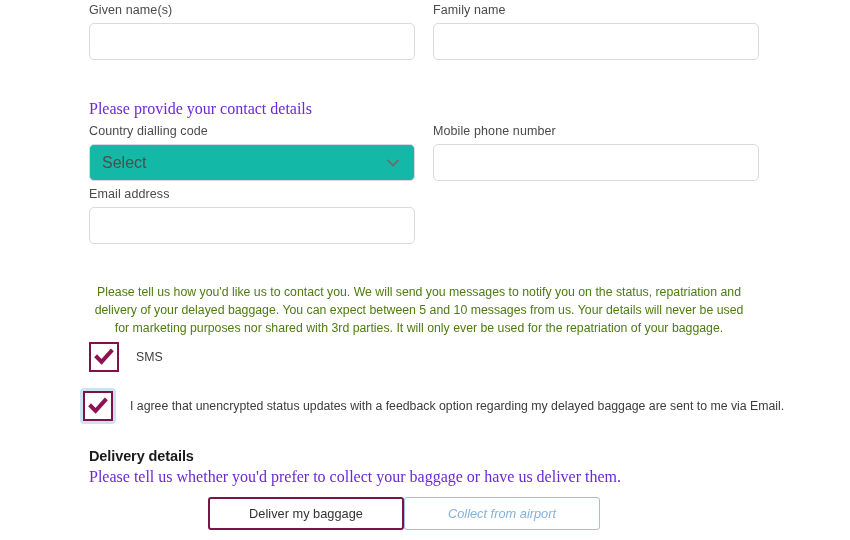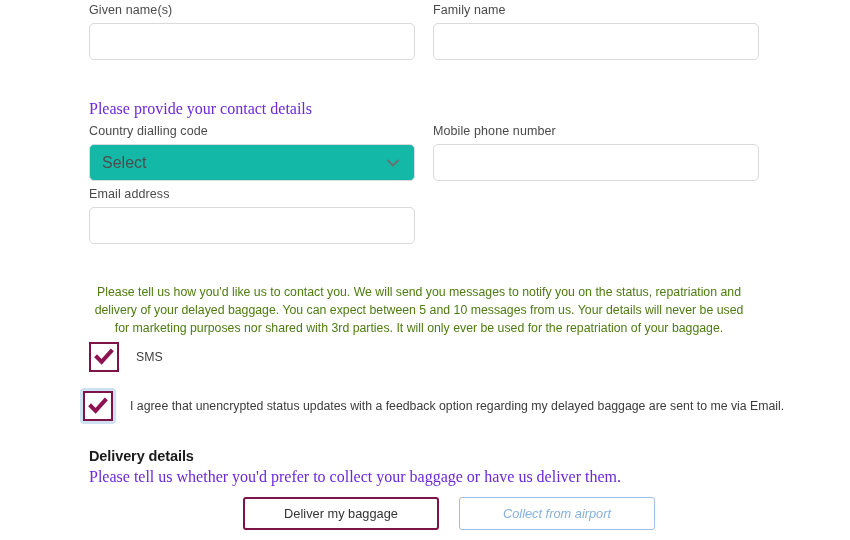--- a/index.html
+++ b/index.html
@@ -138,22 +138,20 @@
     font-size: 12.3px;
     color: #3c3c3c;
     margin-left: 14px;
     line-height: 16px;
   }
 
   
   .btn-row {
     position: absolute;
     display: flex;
-    gap: 20px;
-    margin-left: 35px;
   }
   .btn {
     height: 33px;
     border-radius: 3px;
     background: #ffffff;
     display: flex;
     align-items: center;
     justify-content: center;
     font-family: "Liberation Sans", sans-serif;
     font-size: 12.8px;

